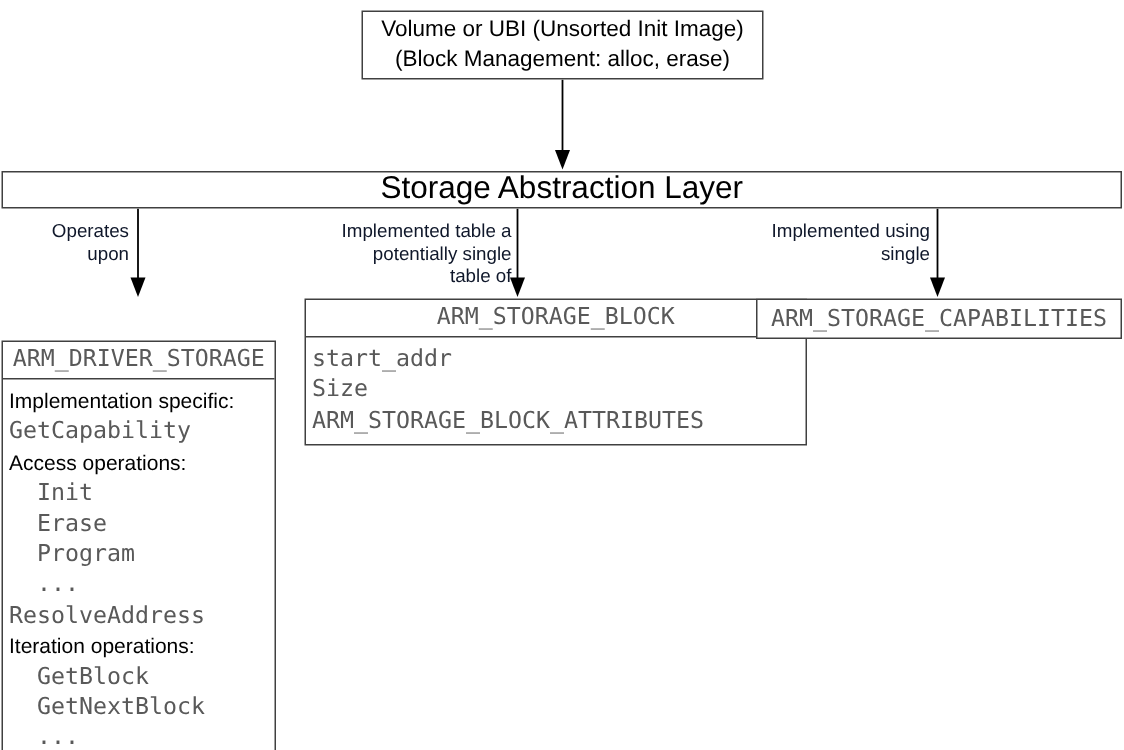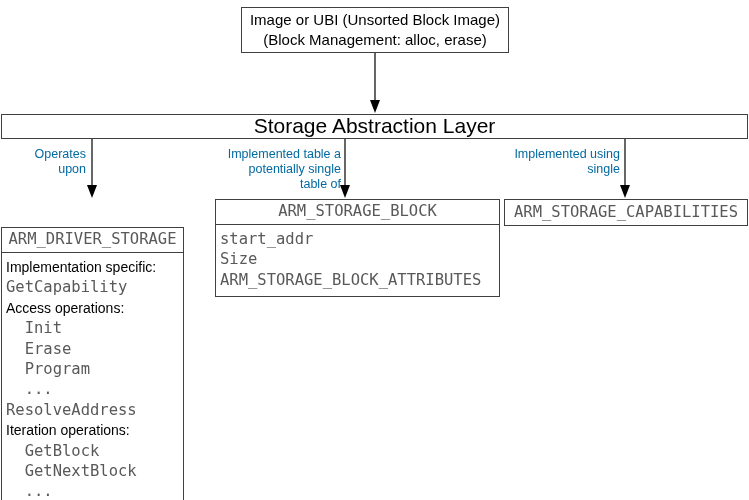--- a/index.html
+++ b/index.html
@@ -35,28 +35,28 @@
     left: 1px; top: 114px; width: 747px; height: 25px;
     text-align: center;
     font-size: 21px;
     line-height: 21px;
   }
   .edge-label {
     position: absolute;
     text-align: right;
     font-size: 12.5px;
     line-height: 15px;
-    color: #0369a1;
+    color: #0f172a;
   }
   .label-left   { left: 0px;   top: 147px; width: 86px;  }
   .label-middle { left: 200px; top: 147px; width: 141px; }
   .label-right  { left: 480px; top: 147px; width: 140px; text-align: right; }
 
   .driver-box { left: 1px;   top: 199px; width: 183px; height: 297px; margin-top: 28px; }
-  .block-box  { left: 215px; top: 199px; width: 285px; height: 98px;  }
+  .block-box  { left: 203px; top: 199px; width: 335px; height: 98px;  }
   .cap-box    {
     left: 504px; top: 199px; width: 244px; height: 27px;
     text-align: center;
     font-family: "DejaVu Sans Mono", monospace;
     font-size: 15.5px;
     line-height: 24px;
     color: #595959;
     white-space: nowrap;
   }
   .box-title {
@@ -110,21 +110,21 @@
       <polygon points="345,198 340,185 350,185" fill="#000000"></polygon>
     </g>
 
     <g>
       <line x1="625" y1="139" x2="625" y2="187" stroke="#000000" stroke-width="1.2"></line>
       <polygon points="625,198 620,185 630,185" fill="#000000"></polygon>
     </g>
   </svg>
 
   <div class="box top-box">
-    <div>Image or UBI (Unsorted Block Image)</div>
+    <div>Volume or UBI (Unsorted Init Image)</div>
     <div>(Block Management: alloc, erase)</div>
   </div>
 
   <div class="box sal-box">Storage Abstraction Layer</div>
 
   <div class="edge-label label-left">
     <div>Operates</div>
     <div>upon</div>
   </div>
 

